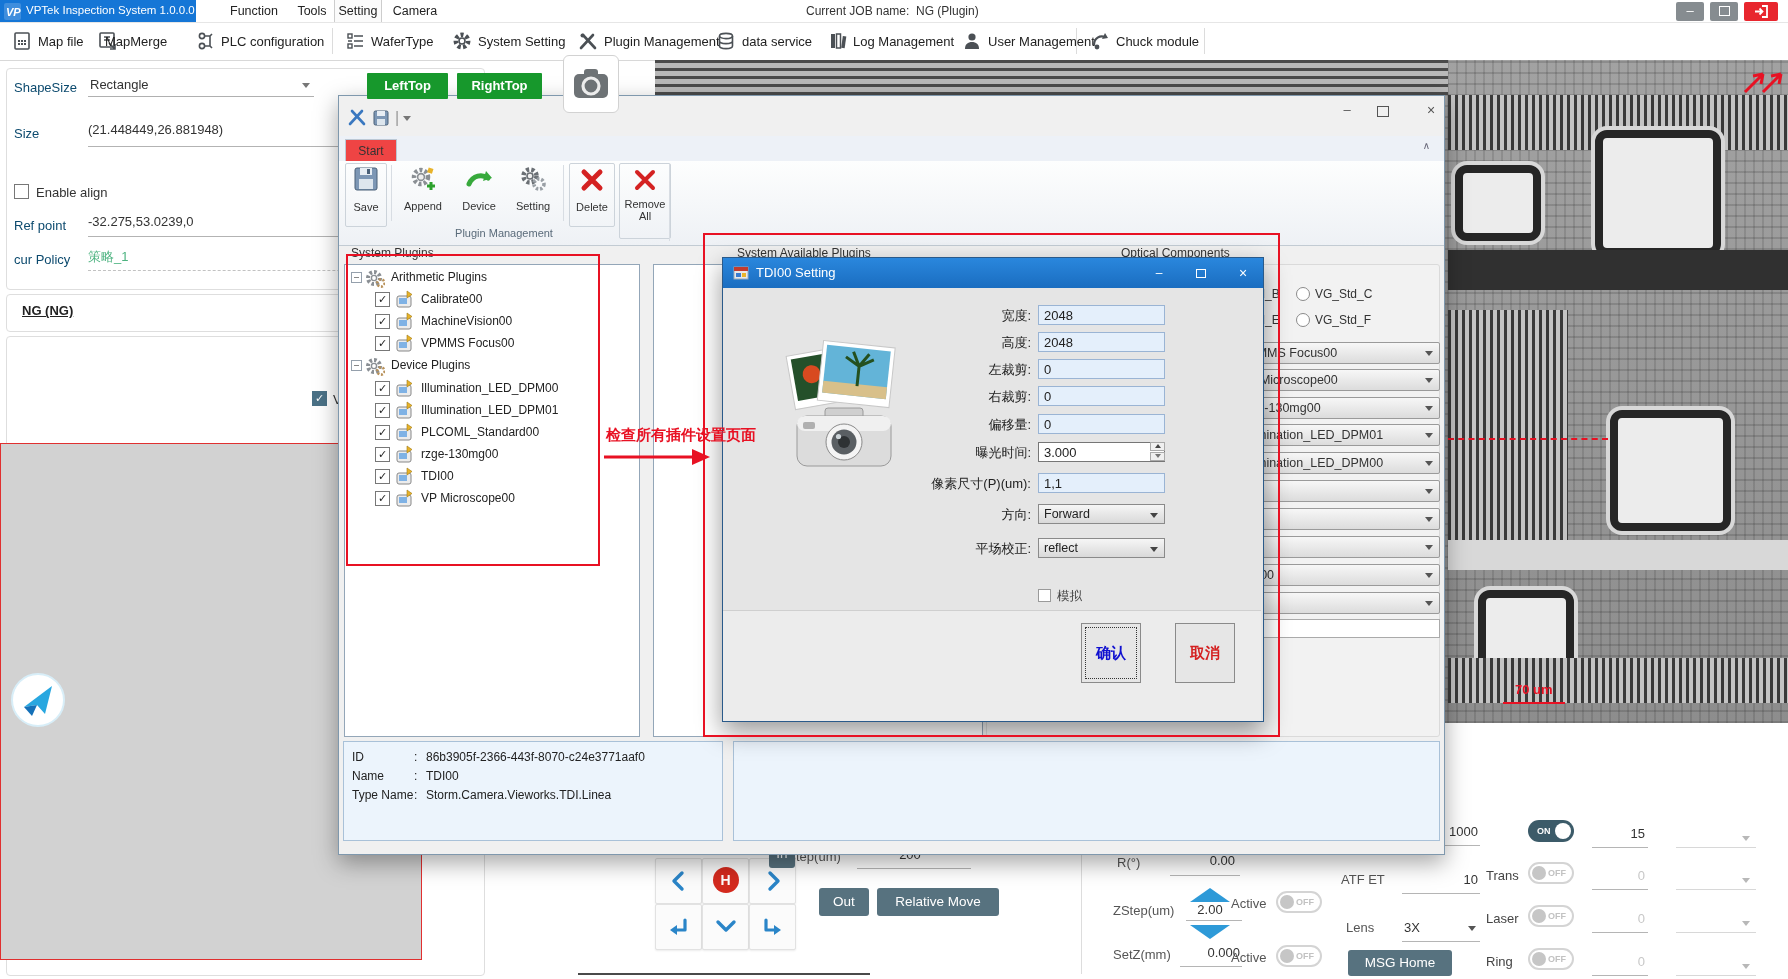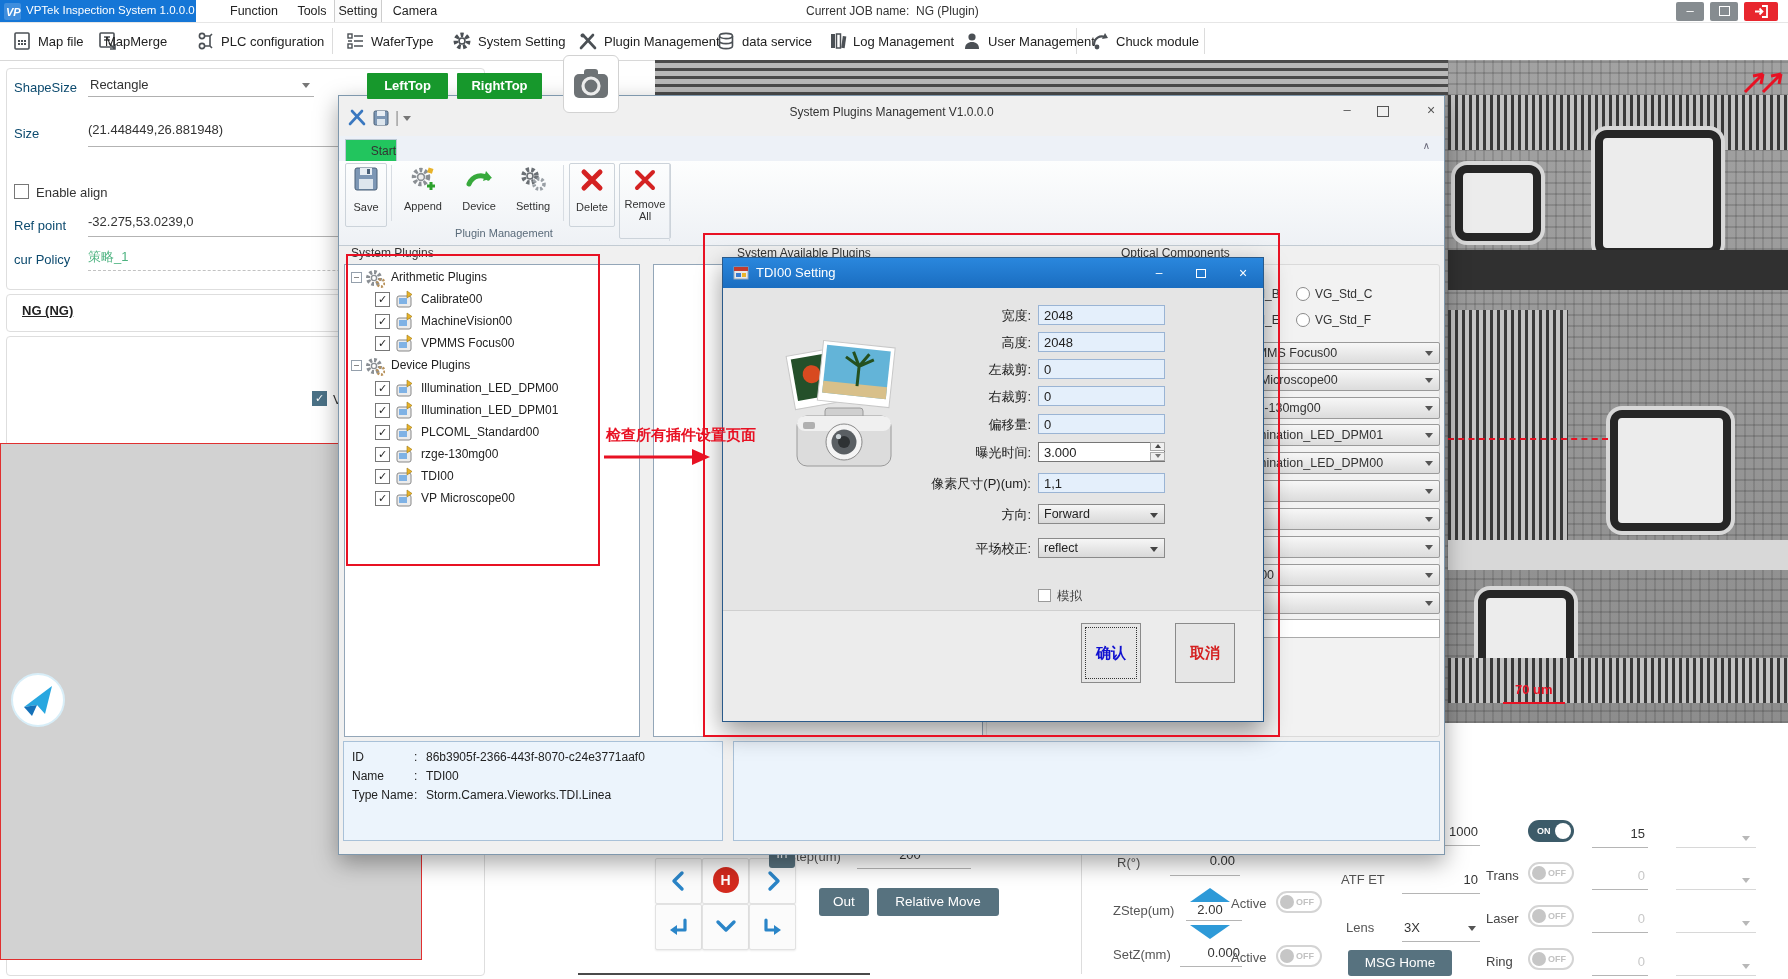--- a/index.html
+++ b/index.html
@@ -402,28 +402,27 @@
       <svg class="ab" style="left:8px;top:11px" width="20" height="20">
           <path d="M3 17 L15 4 M5 4 L17 17" stroke="#3a78c0" stroke-width="2.6" stroke-linecap="round"></path>
         </svg>
       <svg class="ab" style="left:34px;top:14px" width="16" height="16">
           <rect x="1" y="1" width="14" height="14" rx="1.5" fill="#7d97b5" stroke="#4a6078"></rect>
           <rect x="4" y="1" width="8" height="5" fill="#e8eef4"></rect>
           <rect x="4" y="9" width="8" height="6" fill="#dde6ee"></rect>
         </svg>
       <span class="ab" style="left:56px;top:13px;color:#999">|</span>
       <span class="ab caret" style="left:64px;top:20px"></span>
-      <div class="ab" style="left:0;top:9px;width:100%;text-align:center;font-size:12px;color:#333">System Plugins Management V1.0.0.0</div>
       <span class="ab" style="left:994px;top:6px;width:28px;text-align:center;color:#555;font-size:13px">–</span>
       <span class="ab" style="left:1038px;top:10px;width:10px;height:9px;border:1.5px solid #555"></span>
       <span class="ab" style="left:1080px;top:6px;width:24px;text-align:center;color:#555;font-size:14px">×</span>
     </div>
 
     <div class="tabrow">
-      <div class="ab" style="left:6px;top:3px;width:50px;height:22px;background:#22c55e;border:1px solid #bcc8d4;border-bottom:none;text-align:right;font-size:12px;line-height:22px">Start</div>
+      <div class="ab" style="left:6px;top:3px;width:50px;height:22px;background:#ef4444;border:1px solid #bcc8d4;border-bottom:none;text-align:center;font-size:12px;line-height:22px">Start</div>
       <span class="ab" style="right:14px;top:4px;color:#667;font-size:10px">∧</span>
     </div>
 
     <div class="ribbon">
       <div class="rbtn boxed" style="left:6px;width:40px">
         <svg style="margin:3px 0 0 8px" width="24" height="24">
             <rect x="1" y="1" width="22" height="22" rx="2" fill="#7d97b5" stroke="#4a6078"></rect>
             <rect x="6" y="1" width="12" height="7" fill="#e8eef4"></rect>
             <rect x="13" y="2" width="3" height="5" fill="#4a6078"></rect>
             <rect x="5" y="12" width="14" height="10" fill="#dde6ee"></rect>

